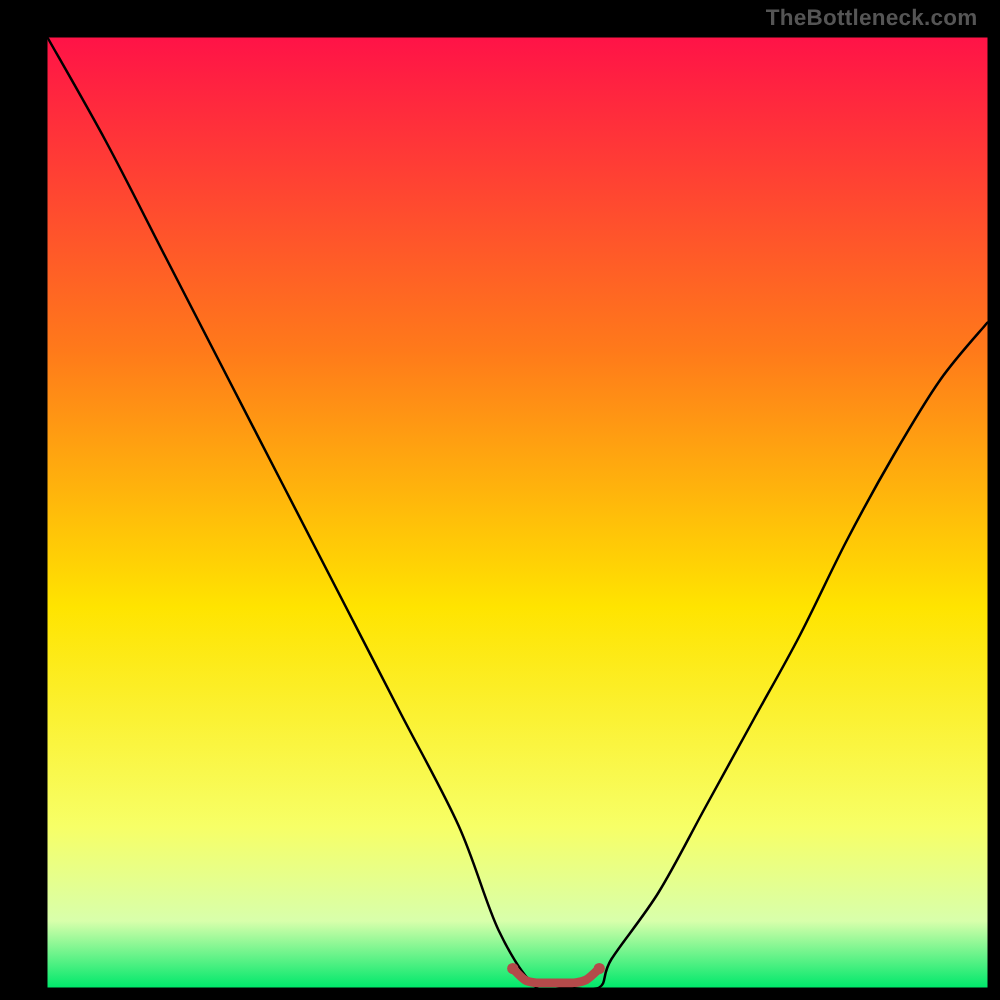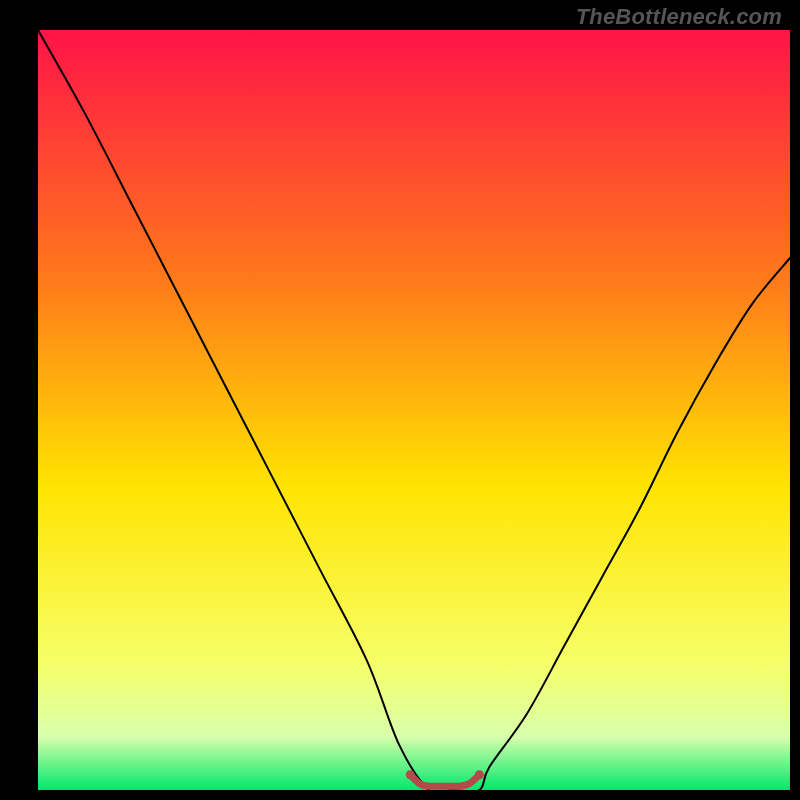--- a/index.html
+++ b/index.html
@@ -14,26 +14,25 @@
     position: relative;
     width: 800px;
     height: 800px;
     background: #000;
   }
   .watermark {
     position: absolute;
     top: 4px;
     right: 18px;
     font-family: Arial, Helvetica, sans-serif;
-    font-size: 22px;
+    font-size: 18px;
     font-weight: bold;
     color: #555;
     letter-spacing: 0.2px;
     z-index: 30;
-    font-style: italic;
   }
   svg.plot {
     position: absolute;
     left: 0;
     top: 0;
     width: 800px;
     height: 800px;
     display: block;
   }
 </style>

